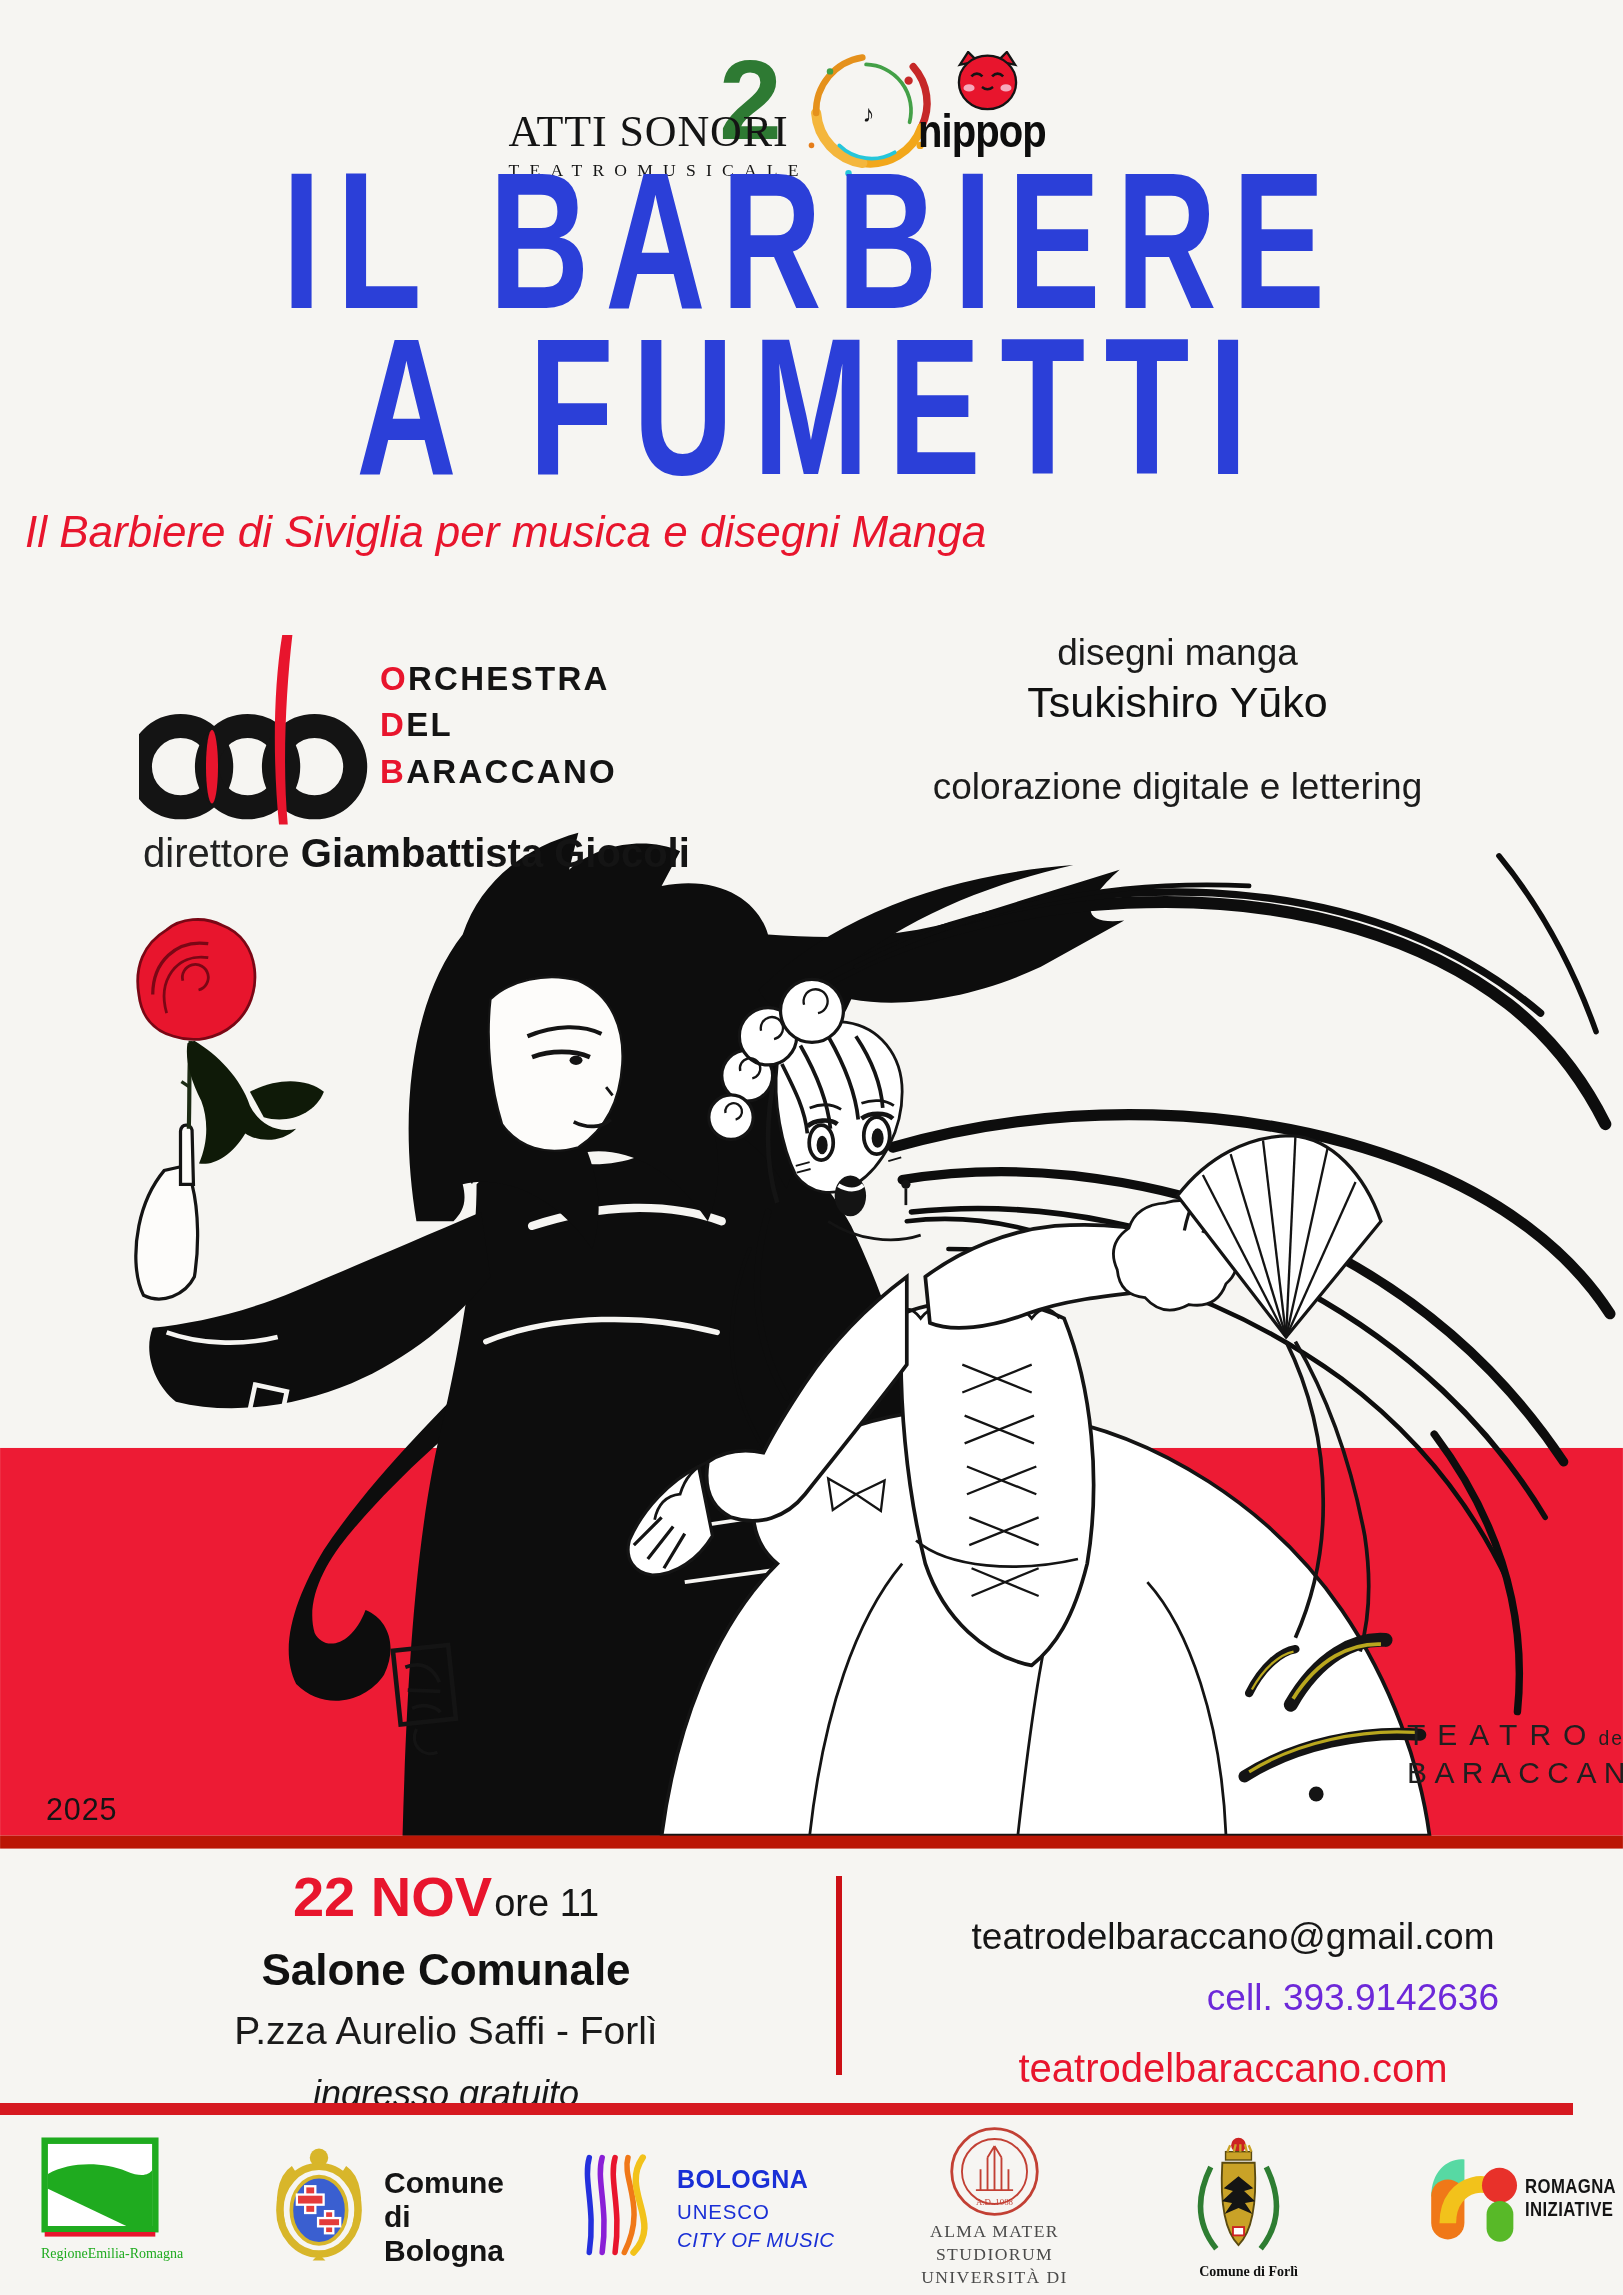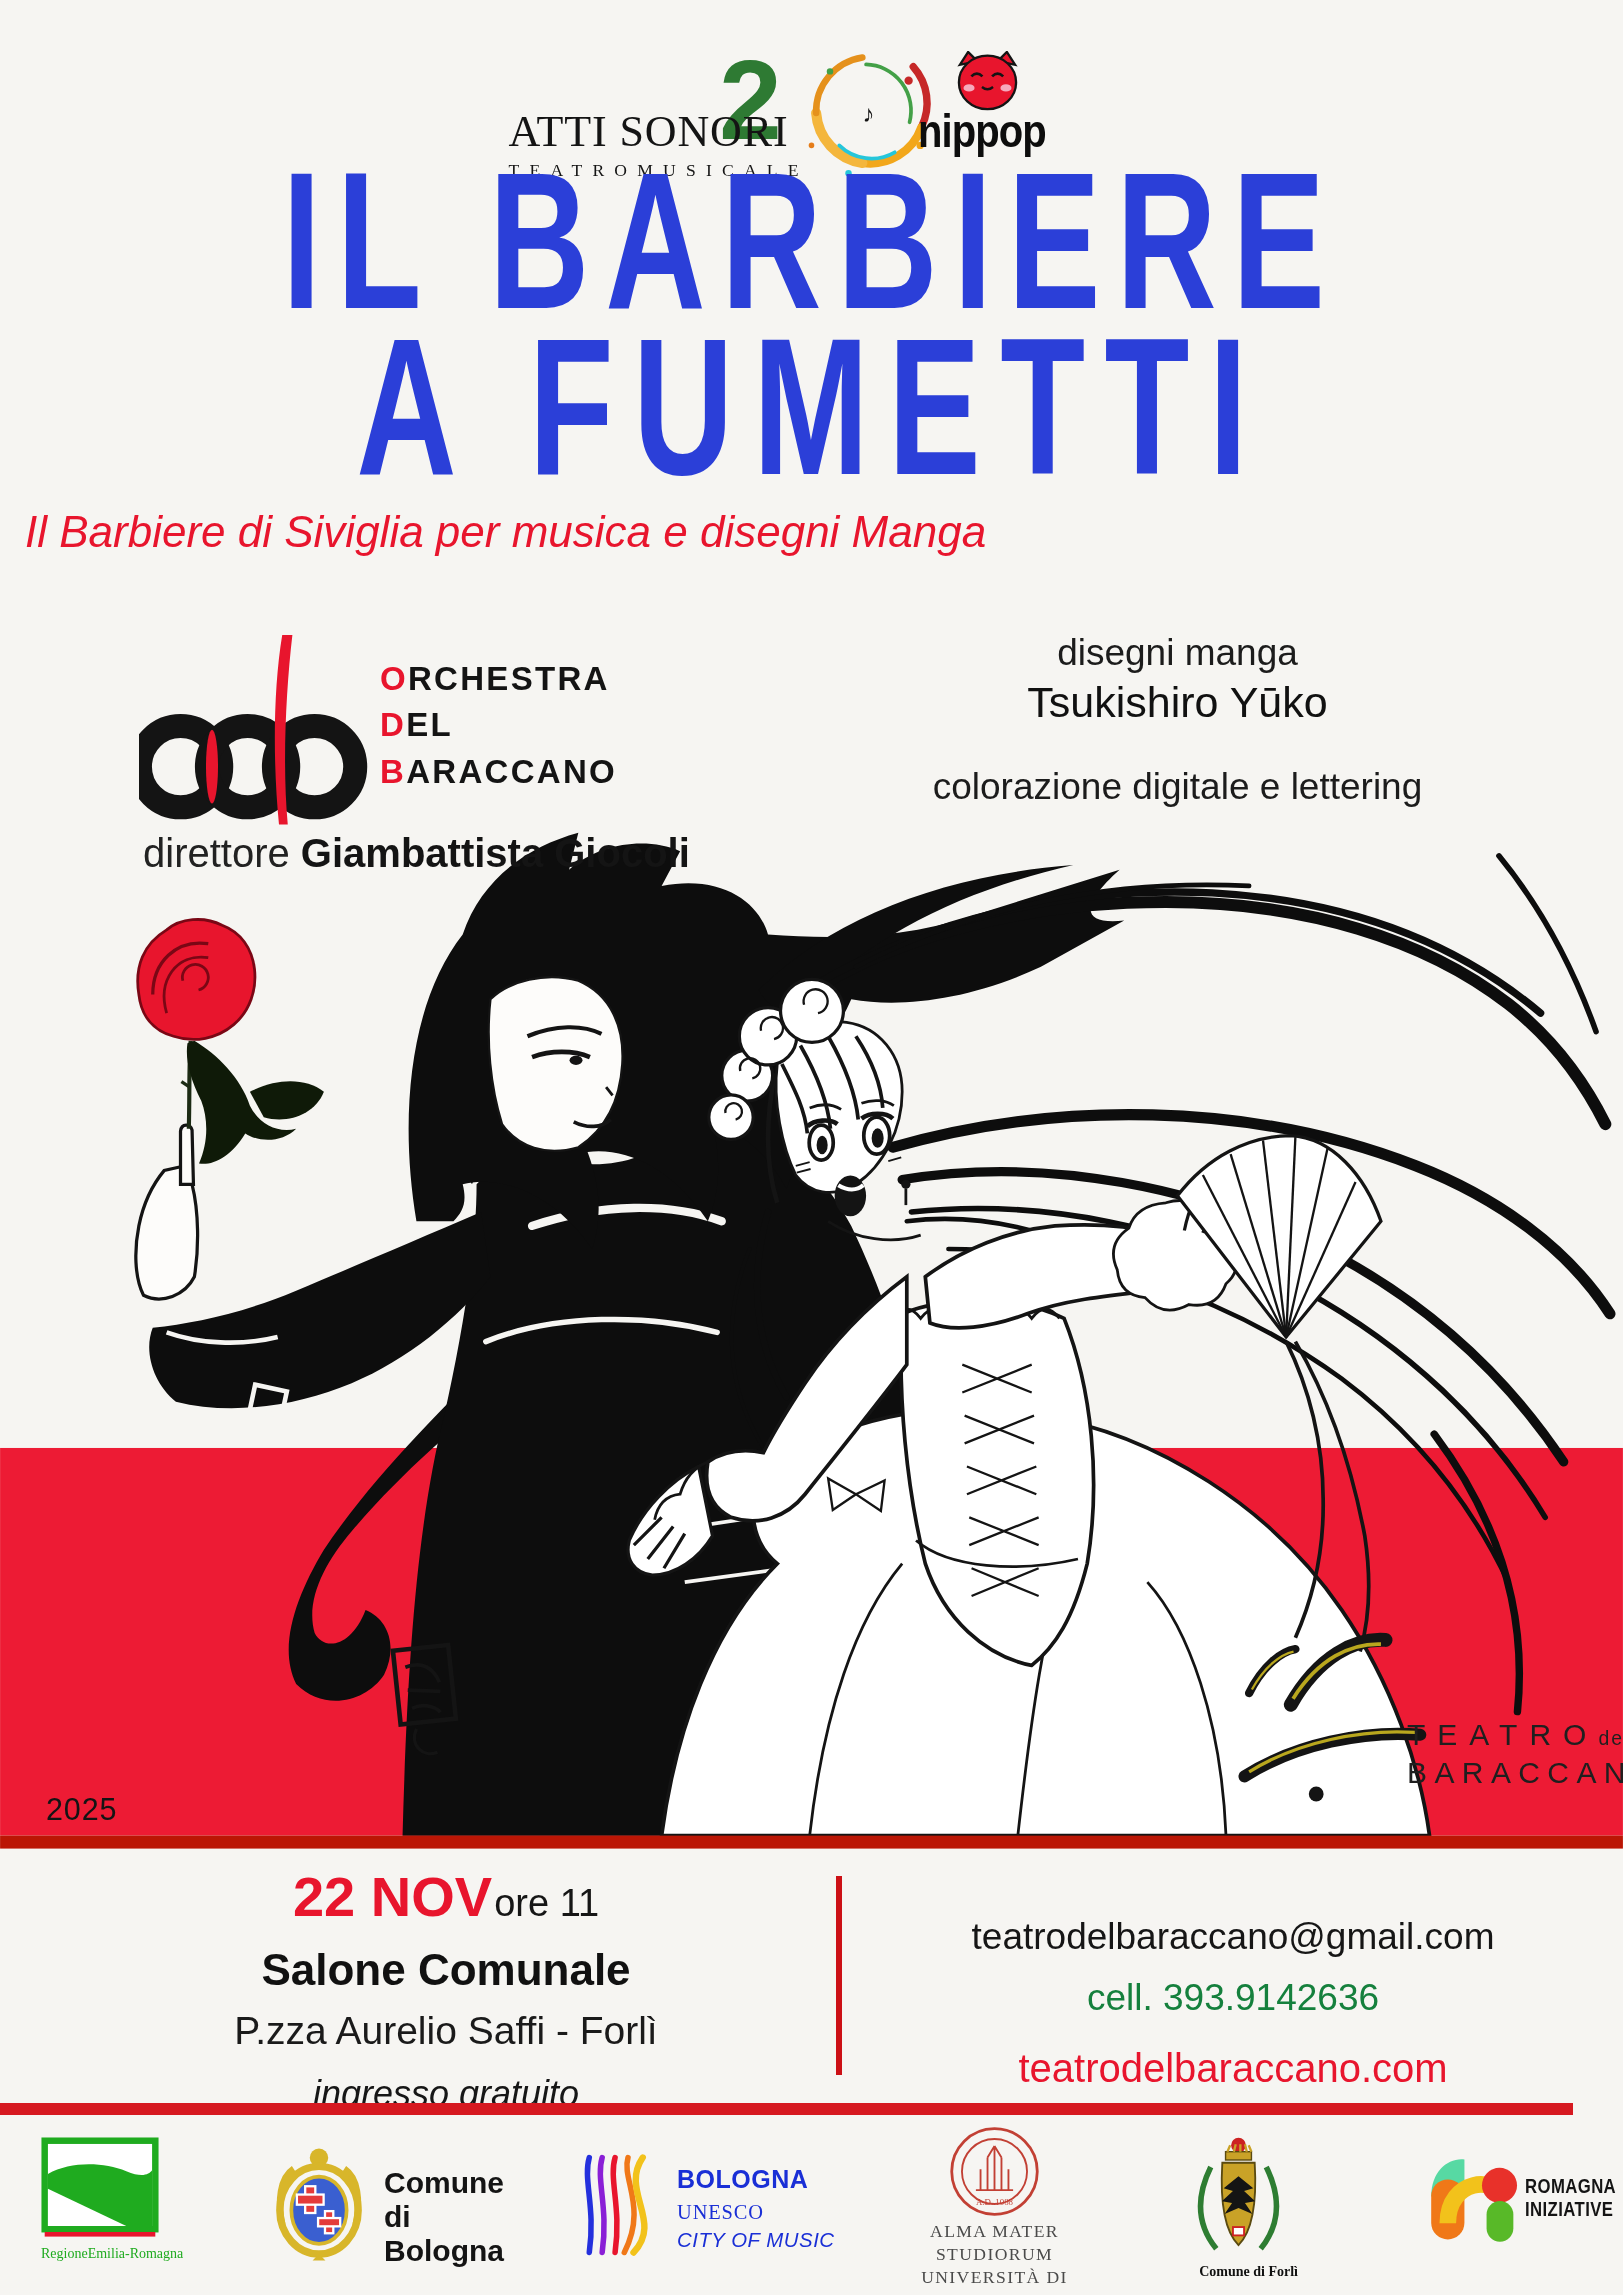--- a/index.html
+++ b/index.html
@@ -35,30 +35,30 @@
   .teatro-l2{font-size:30px;letter-spacing:7.4px;margin-top:3.7px;}
   
   .event-left{text-align:center;}
   .ev-date{font-size:56px;font-weight:bold;color:#e8152d;}
   .ev-time{font-size:38px;color:#161616;font-weight:normal;text-align:right;}
   .ev-venue{font-size:44px;font-weight:bold;color:#111;margin-top:15.7px;}
   .ev-addr{font-size:39px;color:#1a1a1a;margin-top:14px;}
   .ev-free{font-size:36px;font-style:italic;color:#161616;margin-top:20.4px;}
   .contact{text-align:center;}
   .ct-email{font-size:37px;color:#161616;}
-  .ct-phone{font-size:37px;color:#15803d;margin-top:19.4px;}
+  .ct-phone{font-size:37px;color:#6d28d9;margin-top:19.4px;text-align:right;}
   .ct-web{font-size:40px;color:#e8152d;margin-top:27px;}
   .vdivider{width:5.6px;background:#cc1016;}
   .redbar{background:#d61920;}
   
   .partner-label{white-space:nowrap;}
   .regione-label{font-family:"Liberation Serif",serif;font-size:14px;color:#1fab1f;}
   .bo-name{font-size:30px;font-weight:bold;color:#141414;line-height:34px;}
   .unesco-l1{font-size:25px;font-weight:bold;color:#1a2fd6;letter-spacing:0.5px;}
-  .unesco-l2{font-size:20.4px;color:#1a2fd6;letter-spacing:0.9px;margin-top:6.5px;font-family:Liberation Serif, serif;}
+  .unesco-l2{font-size:20.4px;color:#1a2fd6;letter-spacing:0.9px;margin-top:6.5px;}
   .unesco-l3{font-size:20.4px;color:#1a2fd6;letter-spacing:0.5px;margin-top:5.6px;font-style:italic;}
   .unibo-l12{font-family:"Liberation Serif",serif;font-size:17.6px;letter-spacing:1.4px;color:#4a4a4a;line-height:23px;}
   .forli-label{font-family:"Liberation Serif",serif;font-size:14px;font-weight:bold;color:#111;text-align:right;}
   .romagna-word{font-size:20.4px;font-weight:900;color:#141414;line-height:23px;transform:scaleX(0.82);transform-origin:left center;letter-spacing:0.5px;}
 </style>
 </head>
 <body>
 
 <div class="poster">
 

